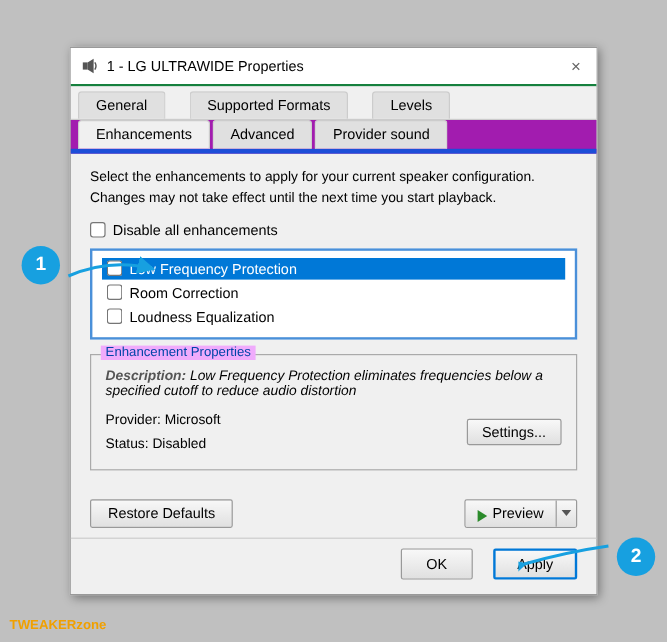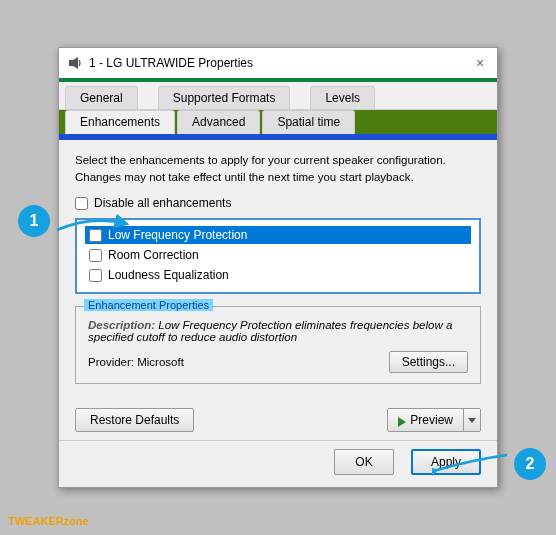--- a/index.html
+++ b/index.html
@@ -23,21 +23,21 @@
       width: 440px;
       position: relative;
     }
 
     .title-bar {
       background: #fff;
       display: flex;
       align-items: center;
       justify-content: space-between;
       padding: 6px 8px;
-      border-bottom: 4px solid #15803d;
+      border-bottom: 2px solid #15803d;
     }
 
     .title-bar-left {
       display: flex;
       align-items: center;
       gap: 6px;
     }
 
     .title-icon {
       width: 16px;
@@ -64,22 +64,22 @@
     .tabs-row1 {
       display: flex;
       background: #f0f0f0;
       border-bottom: 1px solid #ccc;
       padding: 4px 6px 0 6px;
       gap: 20px;
     }
 
     .tabs-row2 {
       display: flex;
-      background: #4d7c0f;
-      border-bottom: 6px solid #1d4ed8;
+      background: #a21caf;
+      border-bottom: 4px solid #1d4ed8;
       padding: 0 6px;
       gap: 2px;
     }
 
     .tab {
       padding: 4px 14px;
       border: 1px solid #ccc;
       border-bottom: none;
       background: #e0e0e0;
       cursor: pointer;
@@ -152,21 +152,21 @@
       border: 1px solid #aaa;
       padding: 8px 12px 10px 12px;
       margin-bottom: 12px;
       position: relative;
     }
 
     .group-box-title {
       position: absolute;
       top: -8px;
       left: 8px;
-      background: #7dd3fc;
+      background: #f0abfc;
       padding: 0 4px;
       font-size: 11px;
       color: #0046a8;
     }
 
     .group-content {
       margin-top: 4px;
       font-size: 11.5px;
     }
 
@@ -363,21 +363,21 @@
 
   <div class="tabs-row1">
     <div class="tab">General</div>
     <div class="tab">Supported Formats</div>
     <div class="tab">Levels</div>
   </div>
 
   <div class="tabs-row2">
     <div class="tab active">Enhancements</div>
     <div class="tab">Advanced</div>
-    <div class="tab">Spatial time</div>
+    <div class="tab">Provider sound</div>
   </div>
 
   <div class="content">
     <p class="description-text">Select the enhancements to apply for your current speaker configuration. Changes may not take effect until the next time you start playback.</p>
 
     <div class="checkbox-row">
       <input type="checkbox" style="">
       <span>Disable all enhancements</span>
     </div>
 
@@ -399,20 +399,21 @@
     <div class="group-box">
       <span class="group-box-title">Enhancement Properties</span>
       <div class="group-content">
         <div class="group-desc-text">
           <span style="font-weight:bold;color:#555;">Description:</span>
           <span>Low Frequency Protection eliminates frequencies below a specified cutoff to reduce audio distortion</span>
         </div>
         <div class="group-info-row">
           <div class="group-info-text">
             <div>Provider: Microsoft</div>
+            <div>Status: Disabled</div>
           </div>
           <button class="settings-btn">Settings...</button>
         </div>
       </div>
     </div>
   </div>
 
   <div class="bottom-row1">
     <button class="restore-btn">Restore Defaults</button>
     <div class="preview-container">

